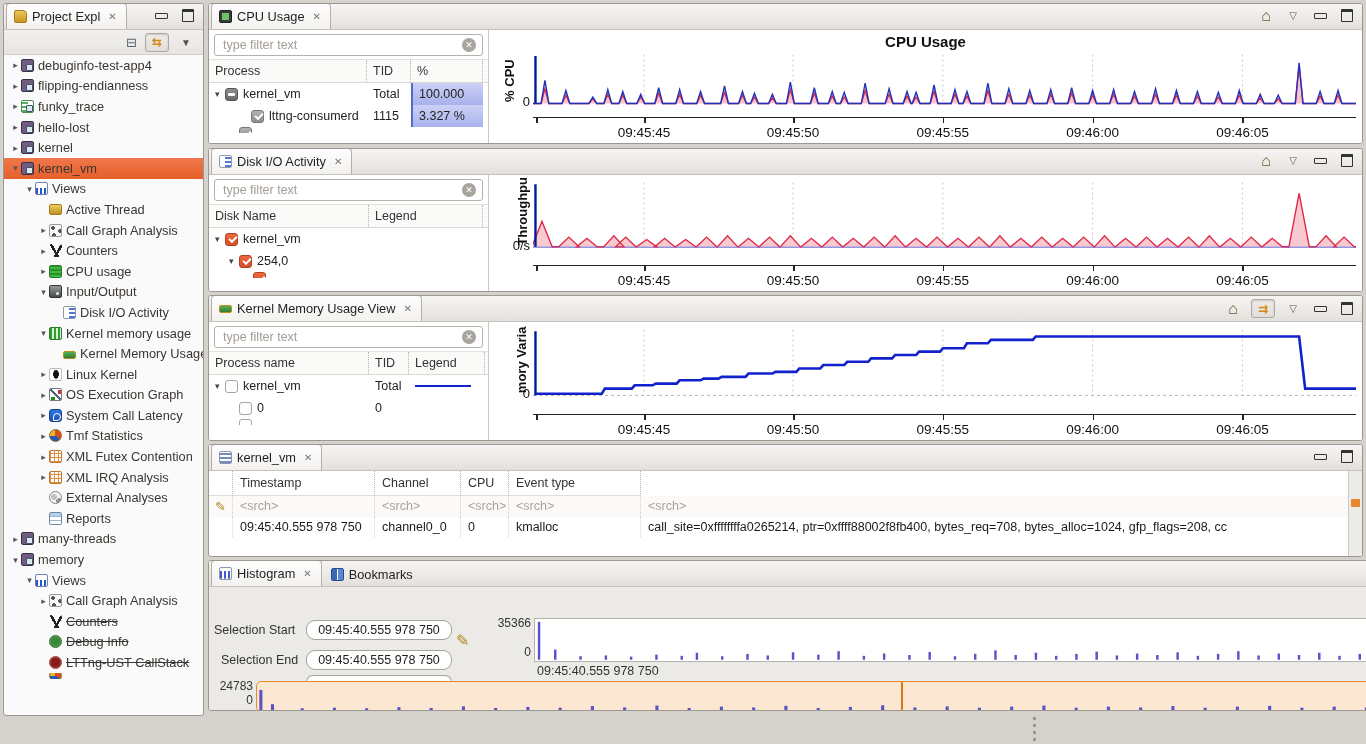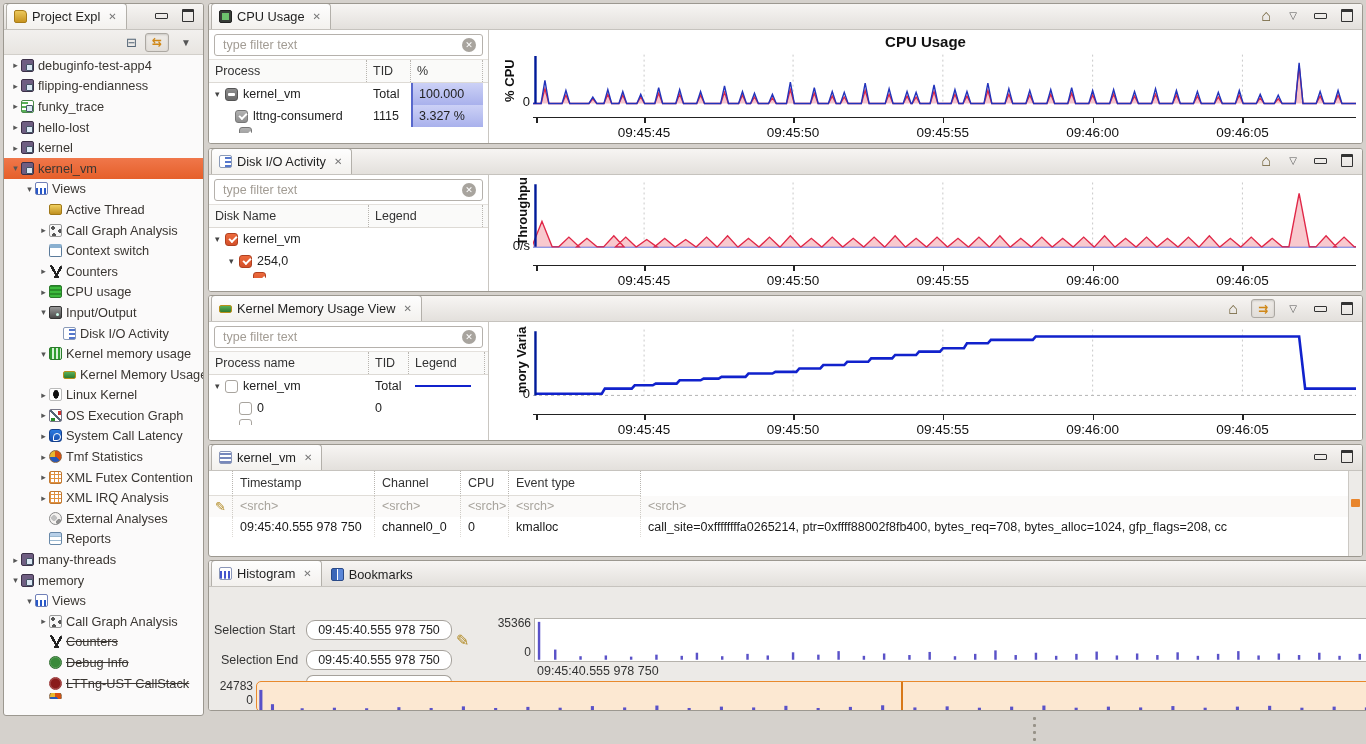--- a/index.html
+++ b/index.html
@@ -198,25 +198,20 @@
         <span class="arrow"></span>
         <span class="ti ti-athread"></span>
         <span class="tlabel">Active Thread</span>
       </div>
       <div class="tree-row" style="padding-left: 34px;">
         <span class="arrow">▸</span>
         <span class="ti ti-callgraph"></span>
         <span class="tlabel">Call Graph Analysis</span>
       </div>
       <div class="tree-row" style="padding-left: 34px;">
-        <span class="arrow"></span>
-        <span class="ti ti-ctx"></span>
-        <span class="tlabel">Context switch</span>
-      </div>
-      <div class="tree-row" style="padding-left: 34px;">
         <span class="arrow">▸</span>
         <span class="ti ti-counters"></span>
         <span class="tlabel">Counters</span>
       </div>
       <div class="tree-row" style="padding-left: 34px;">
         <span class="arrow">▸</span>
         <span class="ti ti-cpu"></span>
         <span class="tlabel">CPU usage</span>
       </div>
       <div class="tree-row" style="padding-left: 34px;">
@@ -355,21 +350,21 @@
           <div class="trow">
             <span class="tcell c0" style="padding-left: 6px;">
               <span class="rarrow">▾</span>
               <span class="cb cb-minus"></span>
               <span>kernel_vm</span>
             </span>
             <span class="tcell c1">Total</span>
             <span class="tcell c2 pct-hl">100.000</span>
           </div>
           <div class="trow">
-            <span class="tcell c0" style="padding-left: 16px;">
+            <span class="tcell c0" style="padding-left: 32px;">
               <span class="rarrow"></span>
               <span class="cb cb-gcheck"></span>
               <span>lttng-consumerd</span>
             </span>
             <span class="tcell c1">1115</span>
             <span class="tcell c2 pct-hl">3.327 %</span>
           </div>
           <div class="psliver">
             <span class="cb cb-gcheck" style="margin-left: 24px;"></span>
           </div>

